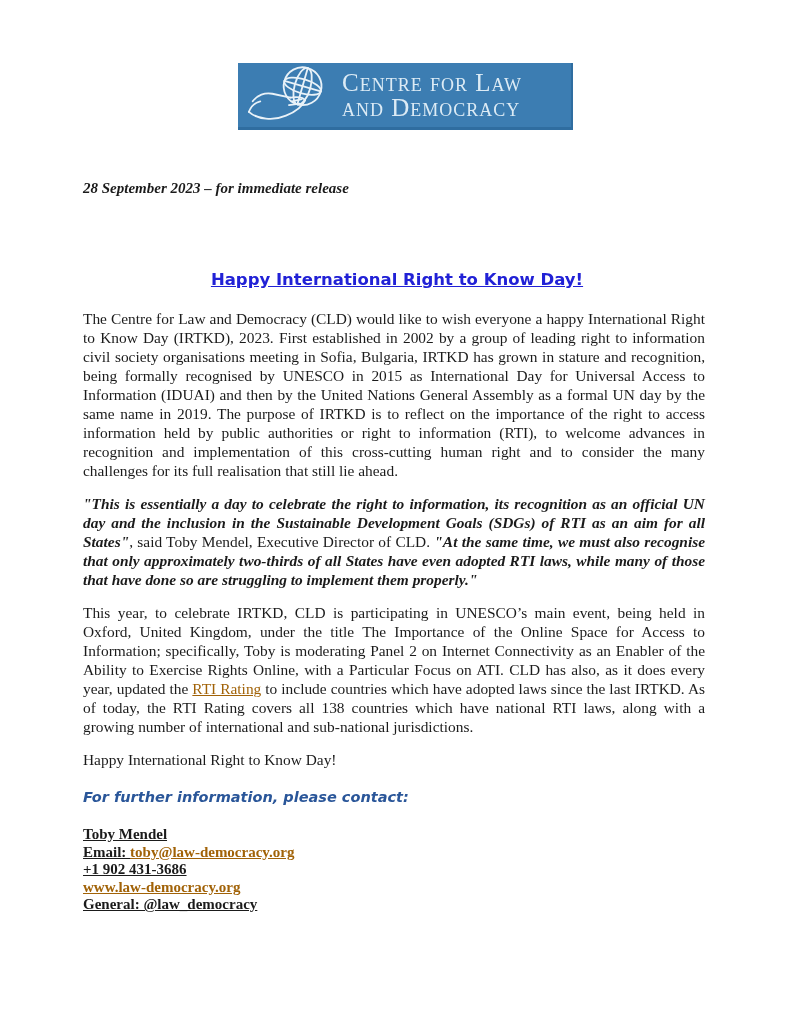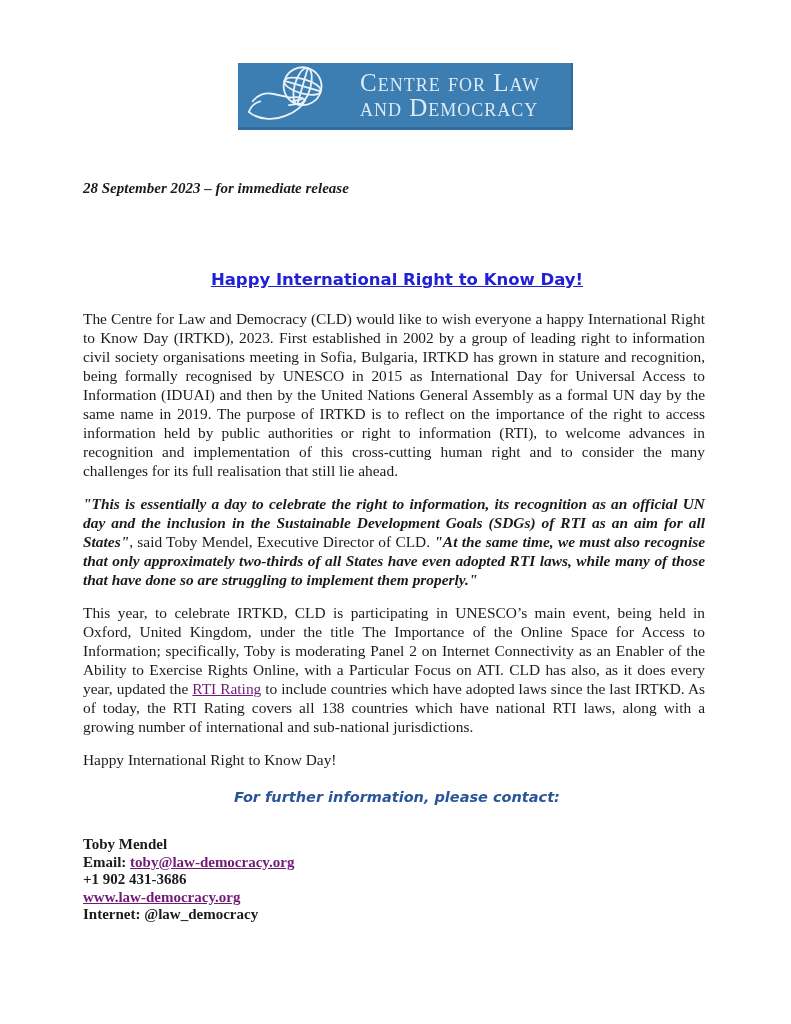--- a/index.html
+++ b/index.html
@@ -24,21 +24,21 @@
     border-bottom: 3px solid #2f6da0;
     box-sizing: border-box;
     display: flex;
     align-items: center;
   }
   .logo-icon { margin-left: 8px; flex: 0 0 auto; }
   .logo-text {
     color: #dcebf5;
     font-variant: small-caps;
     line-height: 1.02;
-    margin-left: 22px;
+    margin-left: 4px;
     letter-spacing: 1px;
     font-size: 25px;
     white-space: nowrap;
   }
   
   .content {
     position: absolute;
     left: 83px;
     top: 180px;
     width: 628px;
@@ -68,30 +68,30 @@
     font-size: 15.4px;
     line-height: 19px;
     margin: 12px 0 20px 0;
   }
   .contact-heading {
     font-family: "DejaVu Sans", sans-serif;
     font-weight: bold;
     font-style: italic;
     font-size: 14.5px;
     color: #2a5699;
-    margin: 0 0 31px 0;
-    text-align: center;
+    margin: 0 0 21px 0;
   }
   .contact {
     font-weight: bold;
     font-size: 15px;
     line-height: 17.6px;
+    text-decoration: underline;
   }
   a.doc-link {
-    color: #701a75;
+    color: #a16207;
     text-decoration: underline;
     cursor: pointer;
   }
   .run-bi { font-weight: bold; font-style: italic; }
 </style>
 </head>
 <body>
 
 <div class="page">
 
@@ -132,17 +132,17 @@
 
     <p class="closing-line">Happy International Right to Know Day!</p>
 
     <p class="contact-heading">For further information, please contact:</p>
 
     <div class="contact">
       <div><span>Toby Mendel</span></div>
       <div><span>Email: </span><a class="doc-link" href="#">toby@law-democracy.org</a></div>
       <div><span>+1 902 431-3686</span></div>
       <div><a class="doc-link" href="#">www.law-democracy.org</a></div>
-      <div><span>Internet: @law_democracy</span></div>
+      <div><span>General: @law_democracy</span></div>
     </div>
   </div>
 
 </div>
 
 </body></html>

